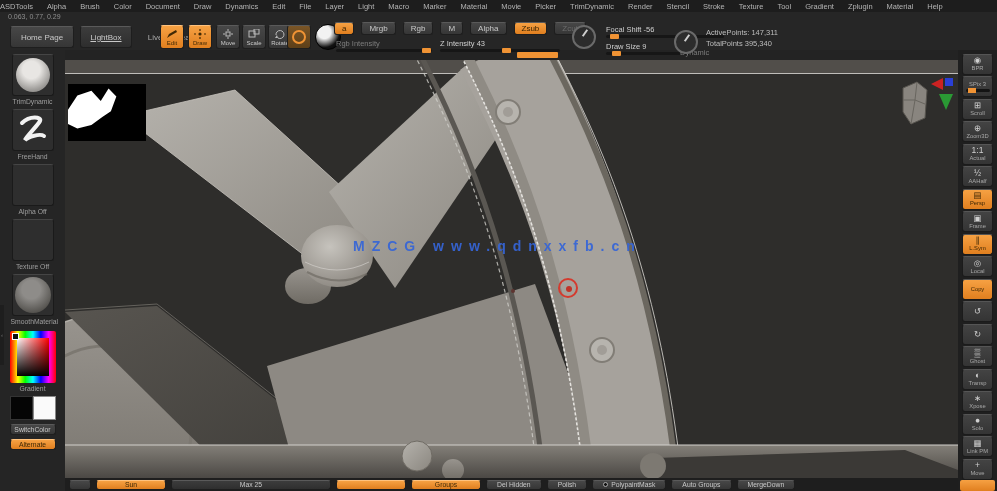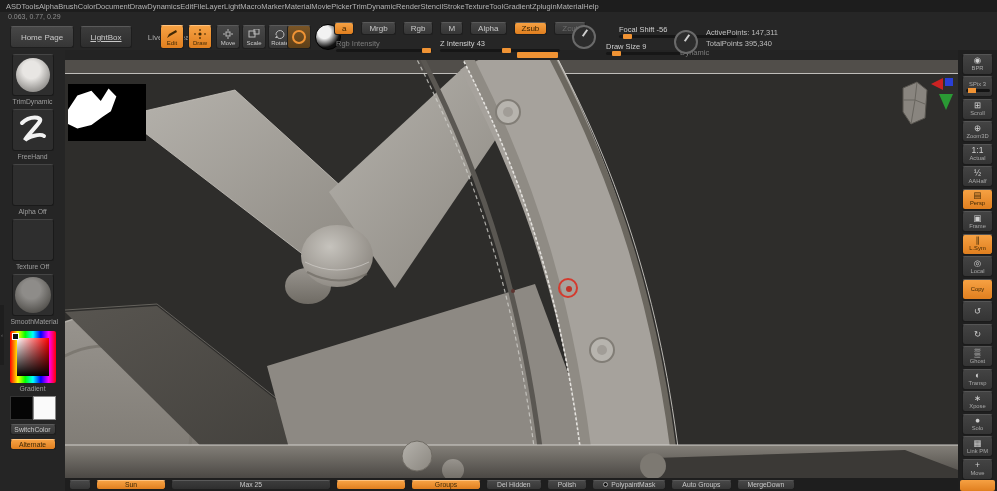--- a/index.html
+++ b/index.html
@@ -3,21 +3,21 @@
 <meta charset="utf-8">
 <style>
   * { box-sizing: border-box; margin: 0; padding: 0; }
   html,body { width: 997px; height: 491px; overflow: hidden; }
   body { font-family: "Liberation Sans", sans-serif; background:#1b1b1b; color:#c8c8c8;
          -webkit-font-smoothing: antialiased; }
   #app { position: relative; width: 997px; height: 491px; background:#232323; }
 
   
   .menubar { position:absolute; left:0; top:0; width:997px; height:12px; background:#1d1d1d;
-             display:flex; align-items:center; padding-left:6px; }
+             display:flex; align-items:center; gap:14px; }
   .menubar span { font-size:7.5px; color:#b4b4b4; white-space:nowrap; cursor:default; }
 
   
   .toolbar { position:absolute; left:0; top:12px; width:997px; height:38px; background:#262626; }
   .status-left { position:absolute; left:8px; top:1px; font-size:7px; color:#8f8f8f; }
   .btn { background:linear-gradient(#474747,#363636); border:1px solid #1e1e1e; border-top-color:#5a5a5a;
          border-radius:3px; color:#c9c9c9; font-size:8px; display:flex; align-items:center; justify-content:center; }
   .btn.orange { background:linear-gradient(#f6a143,#e07f1f); color:#402905; border-top-color:#ffc27d; }
   .btn.brown  { background:linear-gradient(#7a5526,#5d3f18); }
   .home  { position:absolute; left:10px; top:14px; width:64px; height:22px; }
@@ -199,21 +199,21 @@
     </div>
     <div class="slider-row" style="left:440px; top:27px; width:120px">
       <span class="slabel">Z Intensity 43</span>
       <span class="track">
           <i class="thumb" style="left:62px"></i>
         </span>
     </div>
 
     <span class="dial" style="left:572px; top:13px"></span>
 
-    <div class="slider-row" style="left:619px; top:13px; width:118px">
+    <div class="slider-row" style="left:606px; top:13px; width:118px">
       <span class="slabel">Focal Shift -56</span>
       <span class="track">
           <i class="thumb" style="left:4px"></i>
         </span>
     </div>
     <div class="slider-row" style="left:606px; top:30px; width:88px">
       <span class="slabel">Draw Size 9</span>
       <span class="track">
           <i class="thumb" style="left:6px"></i>
         </span>
@@ -474,20 +474,21 @@
       <g>
         <polygon points="866,24 878,18 878,30" fill="#cc2222"></polygon>
         <rect x="880" y="18" width="8" height="8" fill="#2a3fd6"></rect>
         <polygon points="874,34 888,34 881,50" fill="#2a9934"></polygon>
       </g>
     </svg>
 
     <div class="alpha-preview">
         <span class="blob"></span>
       </div>
+    <div class="watermark">MZCG www.qdnxxfb.cn</div>
     <span class="cursor-ring">
         <i></i>
       </span>
     <span class="cursor-dot2"></span>
   </div>
 
   <div class="bottombar">
 
       <button class="btn bb-btn">
 

